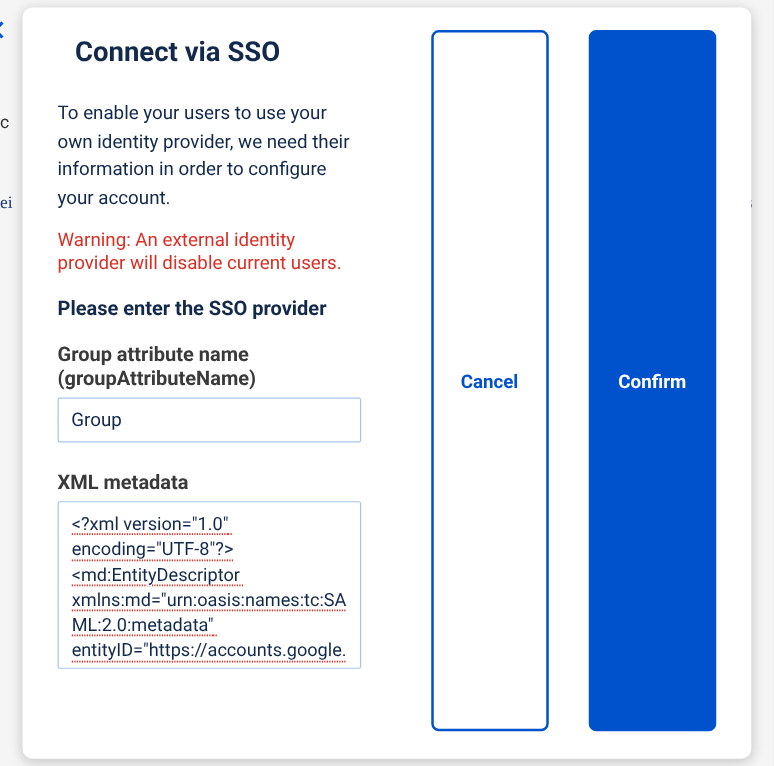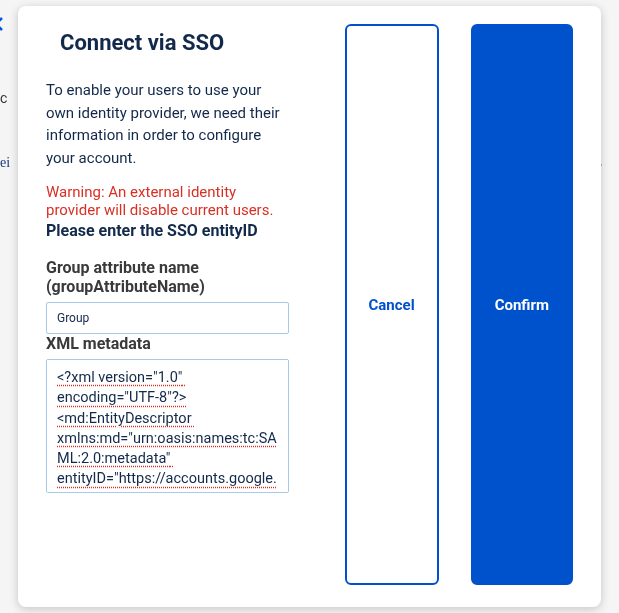--- a/index.html
+++ b/index.html
@@ -78,44 +78,45 @@
     }
     .modal-description {
       font-size: 15px;
       color: #13294b;
       line-height: 1.5;
       margin-bottom: 14px;
     }
     .modal-warning {
       font-size: 15px;
       color: #d93025;
-      margin-bottom: 2px;
+      margin-bottom: 18px;
     }
     .modal-section-title {
       font-size: 16px;
       font-weight: 700;
       color: #13294b;
       margin-bottom: 18px;
     }
     .field-label {
       font-size: 16px;
       font-weight: 700;
       color: #3a3a3a;
       margin-bottom: 6px;
       display: block;
     }
     .text-input {
       width: 100%;
       padding: 8px 10px;
-      font-size: 12px;
+      font-size: 15px;
       color: #13294b;
       border: 1px solid #a8c8e8;
       border-radius: 2px;
       outline: none;
       font-family: inherit;
+      margin-bottom: 22px;
     }
     .textarea-input {
       width: 100%;
       padding: 8px 10px;
       font-size: 14.5px;
       color: #13294b;
       border: 1px solid #a8c8e8;
       border-radius: 2px;
       outline: none;
       font-family: inherit;
@@ -168,21 +169,21 @@
       <svg viewBox="0 0 16 16" fill="none">
         <line x1="2" y1="2" x2="14" y2="14"></line>
         <line x1="14" y1="2" x2="2" y2="14"></line>
       </svg>
     </button>
   </div>
   <div class="modal-body">
     <h2 class="modal-title">Connect via SSO</h2>
     <p class="modal-description">To enable your users to use your own identity provider, we need their information in order to configure your account.</p>
     <p class="modal-warning">Warning: An external identity provider will disable current users.</p>
-    <p class="modal-section-title">Please enter the SSO entityID</p>
+    <p class="modal-section-title">Please enter the SSO provider</p>
 
     <label class="field-label">Group attribute name (groupAttributeName)</label>
     <input type="text" class="text-input" value="Group" style="">
 
     <label class="field-label">XML metadata</label>
     <textarea class="textarea-input" style="">&lt;?xml version="1.0" encoding="UTF-8"?&gt;&lt;md:EntityDescriptor xmlns:md="urn:oasis:names:tc:SAML:2.0:metadata" entityID="https://accounts.google.com/o/saml2?idpid=XXXXXX" validUntil="2028-03-22T17:05:46.000Z"&gt;
   &lt;md:IDPSSODescriptor WantAuthnRequestsSigned="false" protocolSupportEnumeration="urn:oasis:names:tc:SAML:2.0:protocol"&gt;</textarea>
   </div>
   <div class="modal-footer">
     <button class="btn btn-cancel">Cancel</button>

